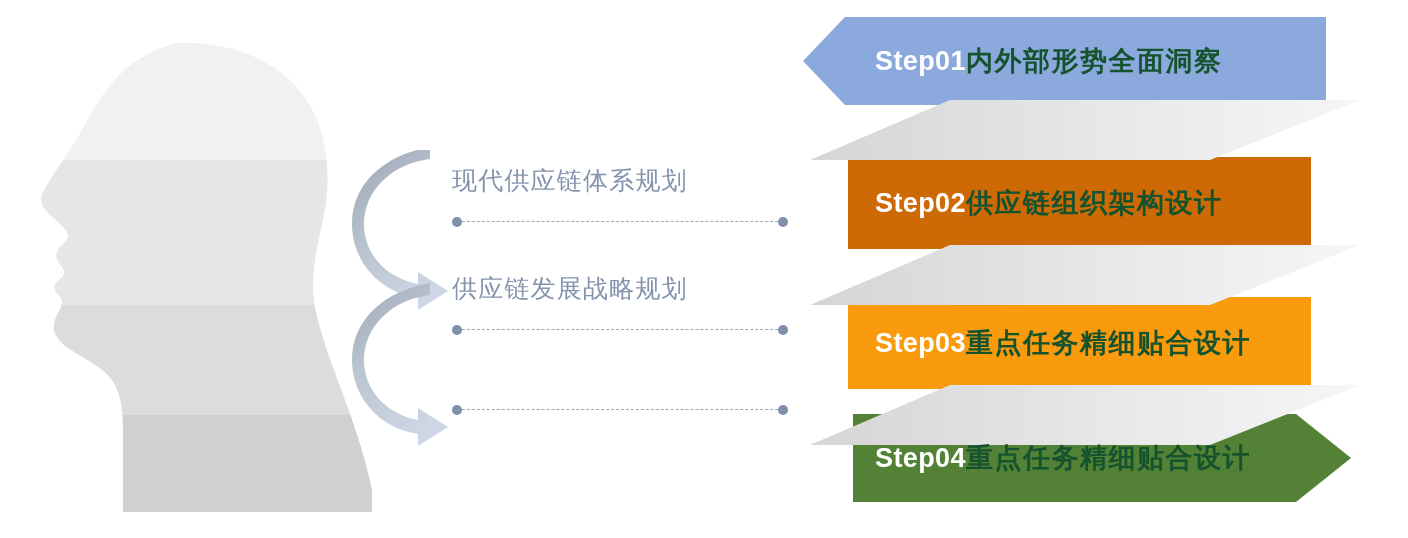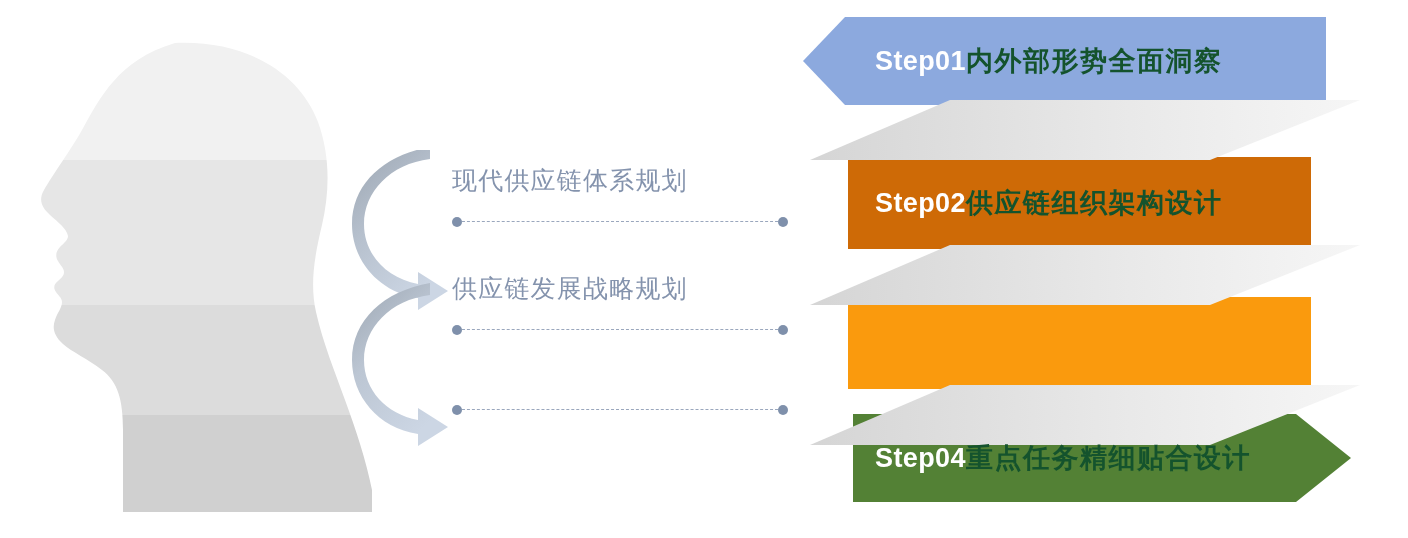--- a/index.html
+++ b/index.html
@@ -278,20 +278,24 @@
       <div class="step-label-wrap">
         <span class="step-id">Step02</span>
         <span class="step-title">供应链组织架构设计</span>
       </div>
     </div>
 
     <div class="step-row" style="top:297px; height:92px">
       <svg class="step-shape" viewBox="0 0 608 92" preserveAspectRatio="none">
         <polygon points="48,0 511,0 511,92 48,92" fill="#FA9A0D"></polygon>
       </svg>
+      <div class="step-label-wrap">
+        <span class="step-id">Step03</span>
+        <span class="step-title">重点任务精细贴合设计</span>
+      </div>
     </div>
 
     <div class="step-row" style="top:414px; height:88px">
       <svg class="step-shape" viewBox="0 0 608 88" preserveAspectRatio="none">
         <polygon points="53,0 496,0 551,44 496,88 53,88" fill="#538135"></polygon>
       </svg>
       <div class="step-label-wrap">
         <span class="step-id">Step04</span>
         <span class="step-title">重点任务精细贴合设计</span>
       </div>

